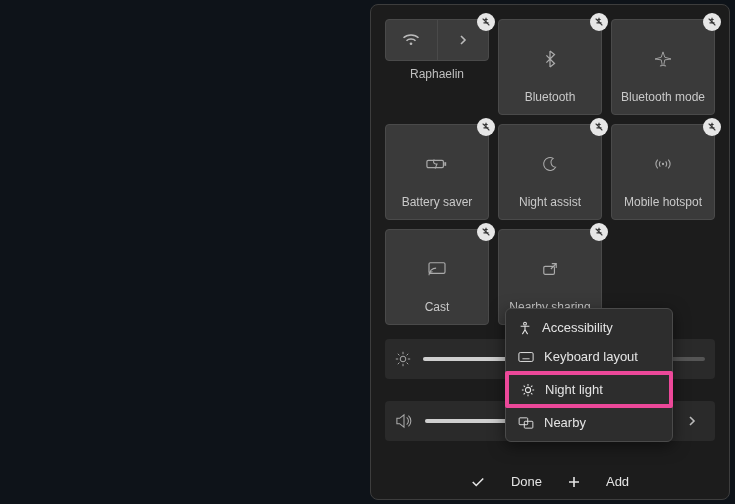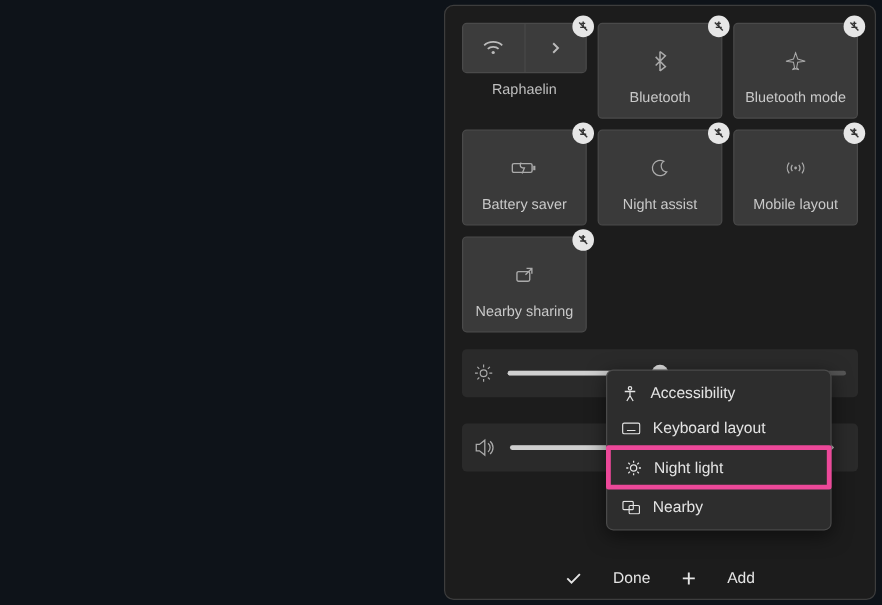--- a/index.html
+++ b/index.html
@@ -25,21 +25,21 @@
     padding: 14px;
   }
   .tile-grid {
     display: grid;
     grid-template-columns: repeat(3, 1fr);
     gap: 9px;
     width: 100%;
   }
   .tile {
     position: relative;
-    height: 80px;
+    height: 96px;
     background: #3a3a3a;
     border: 1px solid #4a4a4a;
     border-radius: 4px;
     display: flex;
     flex-direction: column;
     align-items: center;
     justify-content: flex-end;
     padding: 12px 4px 10px 4px;
     color: #c9c9c9;
     cursor: pointer;
@@ -137,21 +137,21 @@
     display: flex;
     align-items: center;
     justify-content: center;
     color: #bbb;
     cursor: pointer;
   }
   .menu {
     position: absolute;
     left: 505px;
     top: 308px;
-    width: 188px;
+    width: 168px;
     background: #2d2d2d;
     border: 1px solid #4a4a4a;
     border-radius: 6px;
     padding: 4px 0;
     z-index: 5;
     box-shadow: 0 4px 16px rgba(0,0,0,0.5);
   }
   .menu-item {
     display: flex;
     align-items: center;
@@ -283,23 +283,38 @@
           <path d="M6 1 L6 7 M4 3 L8 3 M3 7 L9 7" stroke="#333" stroke-width="1.4"></path>
           <path d="M2 2 L10 10" stroke="#333" stroke-width="1.4"></path>
         </svg>
       </div>
       <div class="icon-slot">
         <svg width="18" height="16" viewBox="0 0 20 18">
           <path d="M4 4 A8 8 0 0 0 4 14 M16 4 A8 8 0 0 1 16 14 M7 6 A5 5 0 0 0 7 12 M13 6 A5 5 0 0 1 13 12" stroke="#aaa" stroke-width="1.2" fill="none"></path>
           <circle cx="10" cy="9" r="1.3" fill="#aaa"></circle>
         </svg>
       </div>
-      <div class="tile-label">Mobile layout</div>
-    </div>
-
+      <div class="tile-label">Mobile hotspot</div>
+    </div>
+
+    <div class="tile">
+      <div class="unpin">
+        <svg width="10" height="10" viewBox="0 0 12 12">
+          <path d="M6 1 L6 7 M4 3 L8 3 M3 7 L9 7" stroke="#333" stroke-width="1.4"></path>
+          <path d="M2 2 L10 10" stroke="#333" stroke-width="1.4"></path>
+        </svg>
+      </div>
+      <div class="icon-slot">
+        <svg width="20" height="16" viewBox="0 0 22 18">
+          <rect x="2" y="2" width="18" height="12" rx="1.5" stroke="#aaa" stroke-width="1.3" fill="none"></rect>
+          <path d="M2 16 A4 4 0 0 1 6 12 M2 16 A8 8 0 0 1 10 8" stroke="#aaa" stroke-width="1.2" fill="none"></path>
+        </svg>
+      </div>
+      <div class="tile-label">Cast</div>
+    </div>
 
     <div class="tile">
       <div class="unpin">
         <svg width="10" height="10" viewBox="0 0 12 12">
           <path d="M6 1 L6 7 M4 3 L8 3 M3 7 L9 7" stroke="#333" stroke-width="1.4"></path>
           <path d="M2 2 L10 10" stroke="#333" stroke-width="1.4"></path>
         </svg>
       </div>
       <div class="icon-slot">
         <svg width="18" height="16" viewBox="0 0 20 18">

